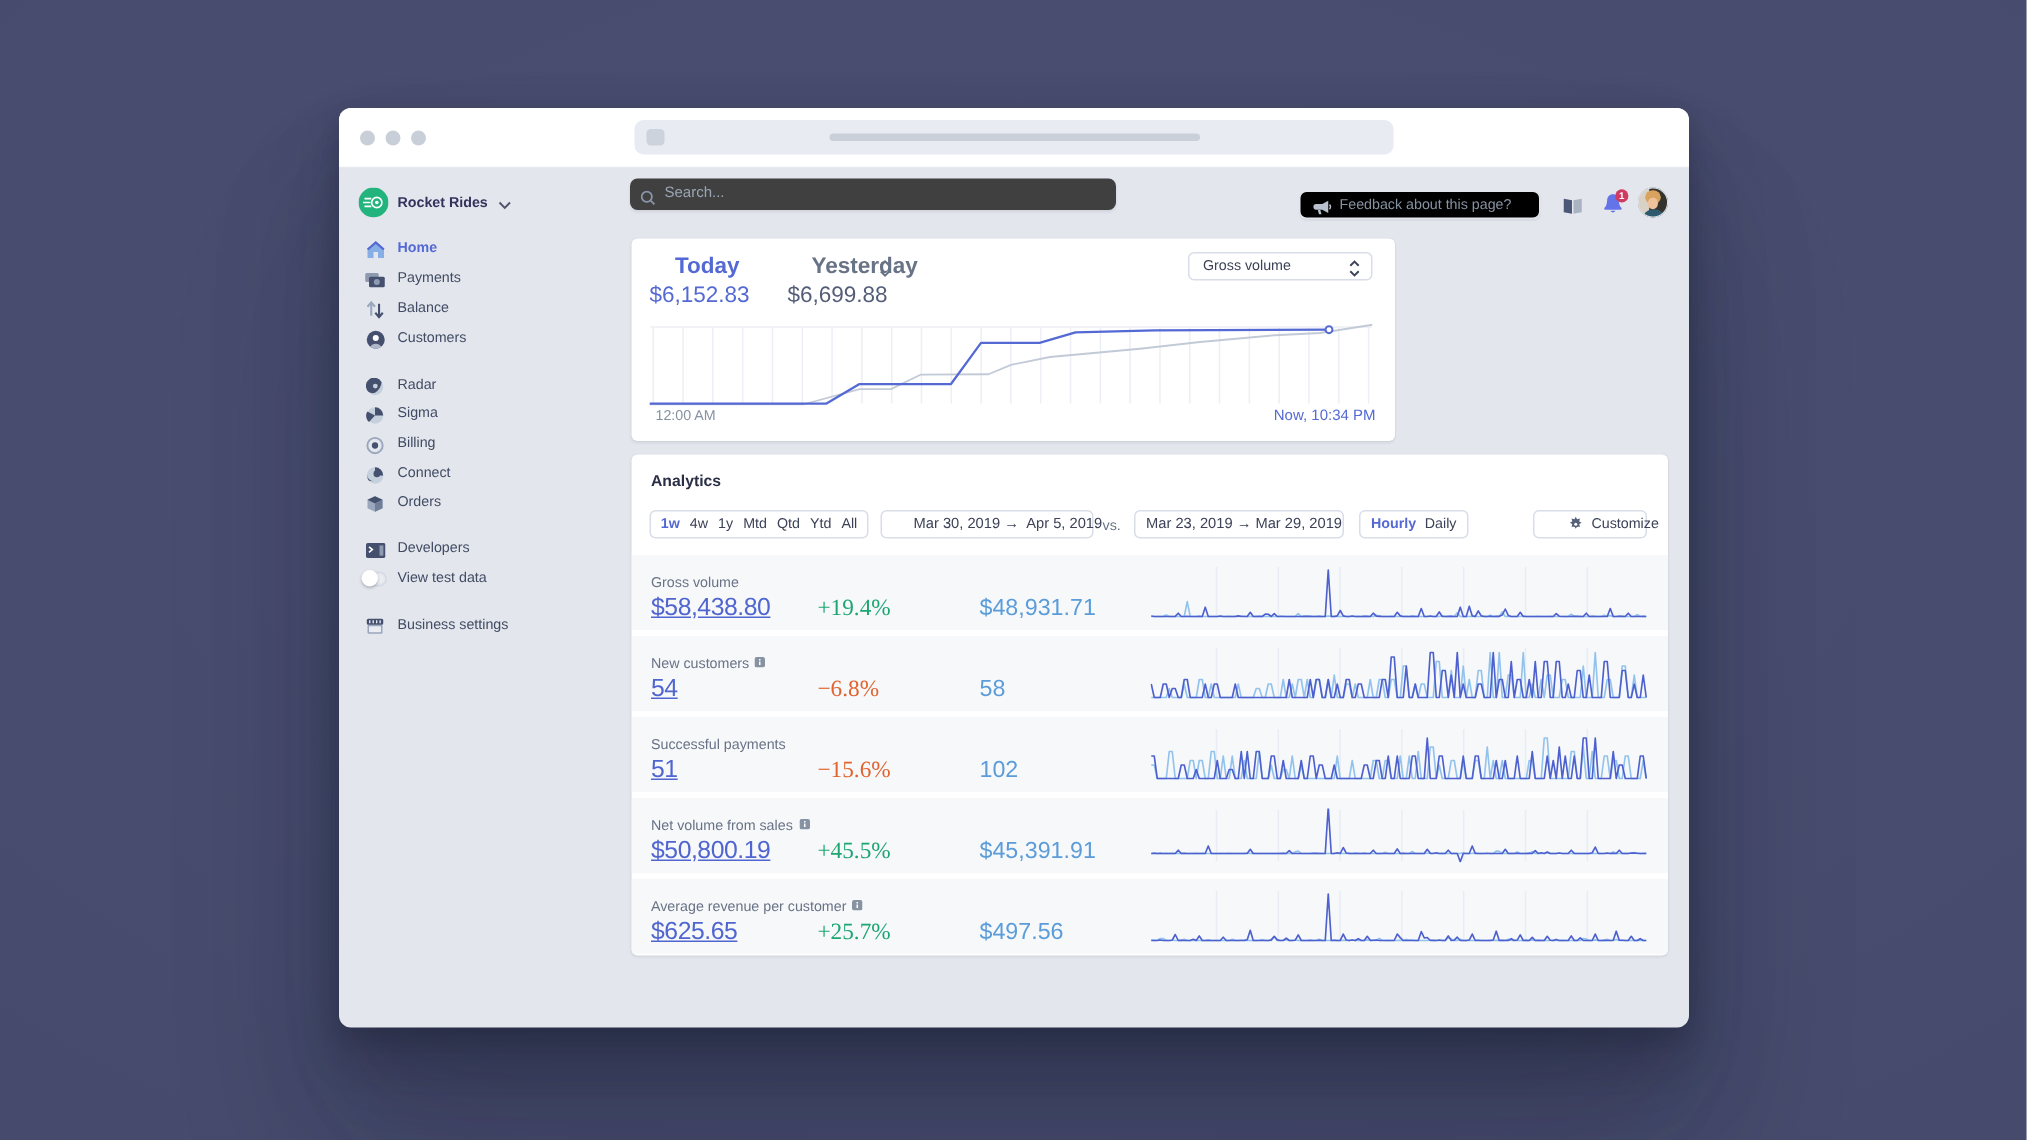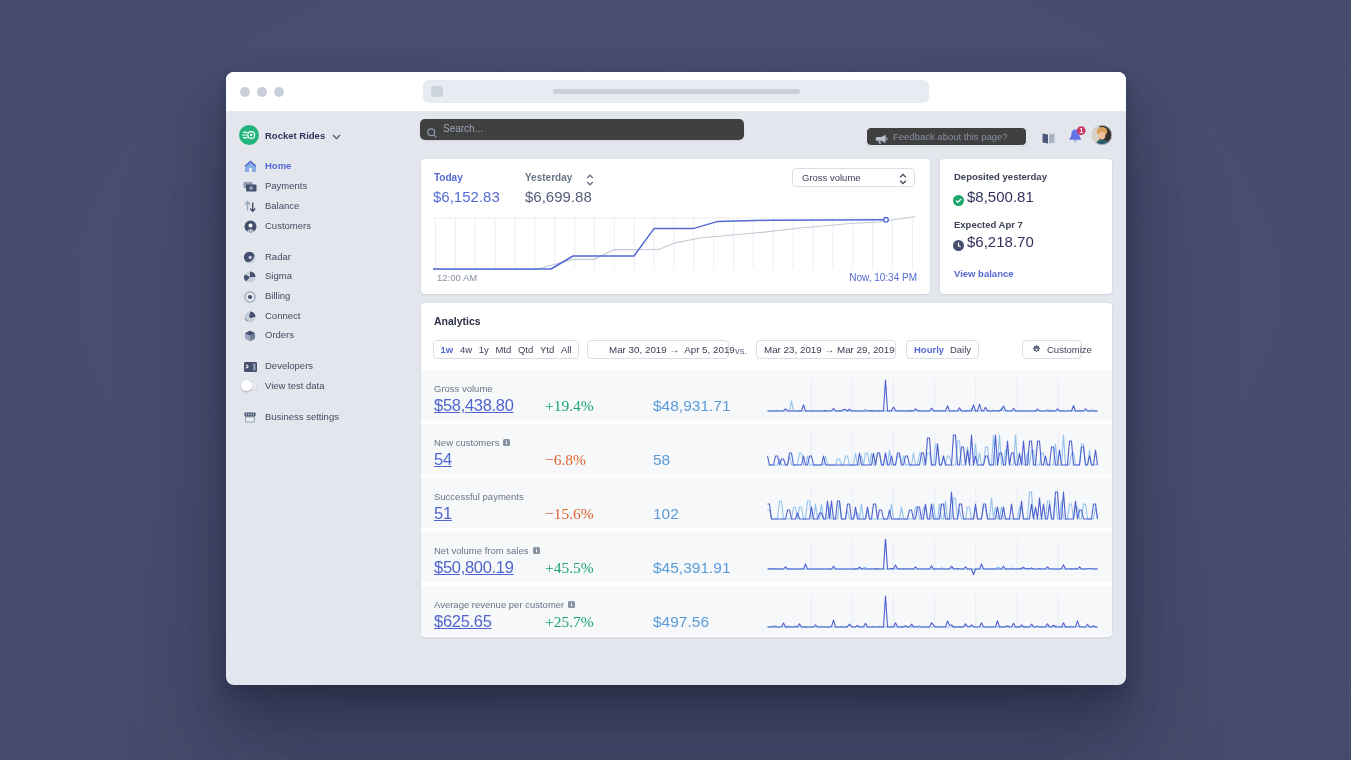--- a/index.html
+++ b/index.html
@@ -11,21 +11,21 @@
 .titlebar { position:absolute; left:0; top:0; width:900px; height:40px; background:#fff;
   border-radius:8px 8px 0 0; border-bottom:1px solid #e6e9ef; }
 .dot { position:absolute; width:10px; height:10px; border-radius:50%; background:#c9cfd9; top:15px; }
 .urlbar { position:absolute; left:197px; top:8px; width:506px; height:23px; border-radius:6px; background:#e8ebf1; }
 .favsq { position:absolute; left:8px; top:6px; width:12px; height:11px; border-radius:3px; background:#ccd3dd; }
 .urlln { position:absolute; left:130px; top:9px; width:247px; height:5px; border-radius:2.5px; background:#c9d0da; }
 .sbt { position:absolute; left:39px; font-size:9.5px; line-height:14px; }
 .icw { position:absolute; left:17px; width:14px; height:14px; display:flex; align-items:center; justify-content:center; }
 .brand { position:absolute; left:39px; top:58px; font-size:9.5px; font-weight:700; color:#32325d; }
 .card { position:absolute; background:#fff; border-radius:4px; box-shadow:0 1px 2px rgba(50,53,90,.09), 0 0 0 0.5px rgba(50,53,90,.04); }
-.lbl10 { font-size:10px; line-height:12px; }
+.lbl10 { font-size:15px; line-height:12px;margin-left:16px; }
 .box { position:absolute; height:19px; background:#fff; border:1px solid #d8dde7; border-radius:4px;
   font-size:9.5px; color:#3c4257; display:flex; align-items:center; white-space:nowrap; }
 .mrow { position:absolute; left:0; width:691px; height:50px; background:#f6f8fa; }
 .mlabel { position:absolute; left:13px; top:13px; font-size:9.5px; color:#697386; }
 .mval { position:absolute; left:13px; top:26px; font-size:16.5px; color:#5065cf; letter-spacing:-0.3px;text-decoration:underline; }
 .mpct { position:absolute; left:124px; top:27px; font-size:15.5px;font-family:Liberation Serif, serif; }
 .mcmp { position:absolute; left:232px; top:27px; font-size:15.5px; color:#5b9cd9; }
 .mspark { position:absolute; left:346px; top:7px; }
 .nfo { display:inline-block; margin-left:4px; position:relative; top:0px; }
 </style></head>
@@ -144,21 +144,21 @@
     </div>
     <div class="sbt" style="top:338px;color:#414b63;font-weight:400">Business settings</div>
 
   <div style="position:absolute;left:194px;top:47px;width:324px;height:21px;background:#404040;border-radius:5px;box-shadow:0 1px 2px rgba(50,53,90,.1)">
     <div style="position:absolute;left:7px;top:5px"><svg width="10" height="10" viewBox="0 0 10 10">
           <circle cx="4.2" cy="4.2" r="3.4" fill="none" stroke="#8b96a8" stroke-width="1.2"></circle>
           <path d="M6.8 6.8 L9.3 9.3" stroke="#8b96a8" stroke-width="1.2"></path>
         </svg></div>
     <div style="position:absolute;left:23px;top:4px;font-size:10px;color:#9aa5b5">Search...</div>
   </div>
-  <div style="position:absolute;left:640px;top:55px;width:161px;height:19px;background:#404040;border-radius:5px;border:1px solid #e3e7ee;box-shadow:0 1px 1px rgba(50,53,90,.06)">
+  <div style="position:absolute;left:640px;top:55px;width:161px;height:19px;background:#000000;border-radius:5px;border:1px solid #e3e7ee;box-shadow:0 1px 1px rgba(50,53,90,.06)">
     <div style="position:absolute;left:8px;top:3px"><svg width="13" height="11" viewBox="0 0 13 11">
           <path d="M10.5 0.8 L10.5 9 L6.5 6.8 L2.5 6.8 A1.8 1.8 0 0 1 2.5 3 L6.5 3 Z" fill="#b9c1ce"></path>
           <path d="M3.6 7 L4.3 9.8 L6 9.8 L5.2 7" fill="#b9c1ce"></path>
           <path d="M11.3 3.4 a2 2 0 0 1 0 3" stroke="#b9c1ce" fill="none" stroke-width="1"></path>
         </svg></div>
     <div style="position:absolute;left:26px;top:3px;font-size:9.5px;color:#8792a2">Feedback about this page?</div>
   </div>
   <div style="position:absolute;left:816px;top:58px"><svg width="13" height="11" viewBox="0 0 13 11">
         <path d="M0.5 0.5 L6 1.5 L6 10.5 L0.5 9.5 Z" fill="#4b5878"></path>
         <path d="M12.5 0.5 L7 1.5 L7 10.5 L12.5 9.5 Z" fill="#a9b3c2"></path>
@@ -229,55 +229,40 @@
           <line x1="479.4" y1="7" x2="479.4" y2="58" stroke="#eceff5" stroke-width="1"></line>
           <line x1="0.5" y1="7" x2="481.5" y2="7" stroke="#eceff5" stroke-width="1"></line>
           <polyline points="0,58.5 103,58.5 140,48.4 161,48.4 181,38.7 226,38.5 241,32.2 267,27 327,21.5 367,17 417,12.5 447,11 482,5.5" fill="none" stroke="#c3cad7" stroke-width="1.2" stroke-linejoin="round"></polyline>
           <polyline points="0,58 118,58 140,45 201,45 221,17.6 260,17.6 284,10.6 337,9.2 453,8.8" fill="none" stroke="#5469d4" stroke-width="1.5" stroke-linejoin="round"></polyline>
           <circle cx="453" cy="8.8" r="2.3" fill="#fff" stroke="#5469d4" stroke-width="1.3"></circle>
         </svg></div>
     <div style="position:absolute;left:16px;top:113px;font-size:9.5px;color:#8792a2">12:00 AM</div>
     <div style="position:absolute;right:13px;top:113px;font-size:10px;color:#5469d4">Now, 10:34 PM</div>
   </div>
 
-  <div class="card" style="left:714px;top:87px;width:172px;height:135px">
-    <div style="position:absolute;left:14px;top:12px;font-size:9.5px;font-weight:700;color:#3c4257">Deposited yesterday</div>
-    <div style="position:absolute;left:13px;top:33px"><svg width="11" height="11" viewBox="0 0 11 11">
-          <circle cx="5.5" cy="5.5" r="5.5" fill="#1ea66d"></circle>
-          <path d="M3 5.6 L4.8 7.3 L8.2 3.9" stroke="#fff" stroke-width="1.3" fill="none"></path>
-        </svg></div>
-    <div style="position:absolute;left:27px;top:29px;font-size:15px;color:#32325d">$8,500.81</div>
-    <div style="position:absolute;left:14px;top:60px;font-size:9.5px;font-weight:700;color:#3c4257">Expected Apr 7</div>
-    <div style="position:absolute;left:13px;top:78px"><svg width="11" height="11" viewBox="0 0 11 11">
-          <circle cx="5.5" cy="5.5" r="5.5" fill="#44506e"></circle>
-          <path d="M5.5 2.6 L5.5 5.7 L7.6 6.9" stroke="#fff" stroke-width="1.2" fill="none"></path>
-        </svg></div>
-    <div style="position:absolute;left:27px;top:74px;font-size:15px;color:#32325d">$6,218.70</div>
-    <div style="position:absolute;left:14px;top:109px;font-size:9.5px;font-weight:700;color:#5469d4">View balance</div>
-  </div>
 
   <div class="card" style="left:195px;top:231px;width:691px;height:334px;overflow:hidden">
     <div style="position:absolute;left:13px;top:12px;font-size:10.5px;font-weight:700;color:#2a2f45">Analytics</div>
     <div class="box" style="left:12px;top:37px;width:146px;padding:0 6.5px;justify-content:space-between">
       <span style="color:#5469d4;font-weight:700">1w</span>
         <span>4w</span>
         <span>1y</span>
         <span>Mtd</span>
         <span>Qtd</span>
         <span>Ytd</span>
         <span>All</span>
     </div>
     <div class="box" style="left:166px;top:37px;width:142px;padding-left:21px;font-size:9.8px">Mar 30, 2019 →&nbsp; Apr 5, 2019</div>
     <div style="position:absolute;left:314px;top:42px;font-size:9.5px;color:#697386">vs.</div>
     <div class="box" style="left:335px;top:37px;width:140px;padding-left:7px;font-size:9.8px">Mar 23, 2019 → Mar 29, 2019</div>
     <div class="box" style="left:485px;top:37px;width:73px;padding:0 7px;justify-content:space-between">
       <span style="color:#5469d4;font-weight:700">Hourly</span>
         <span>Daily</span>
     </div>
-    <div class="box" style="left:601px;top:37px;width:60px;padding-left:8px">
+    <div class="box" style="left:601px;top:37px;width:76px;padding-left:22px">
       <span style="margin-right:5px;display:inline-flex">
           <svg width="11" height="11" viewBox="0 0 11 11">
             <g fill="#556079">
               <circle cx="5.5" cy="5.5" r="2"></circle>
               <path d="M5.5 0.5 l0.9 1.7 1.9-0.5 -0.5 1.9 1.7 0.9 -1.7 0.9 0.5 1.9 -1.9-0.5 -0.9 1.7 -0.9-1.7 -1.9 0.5 0.5-1.9 -1.7-0.9 1.7-0.9 -0.5-1.9 1.9 0.5 Z"></path>
             </g>
             <circle cx="5.5" cy="5.5" r="1" fill="#fff"></circle>
           </svg>
         </span>Customize
     </div>

